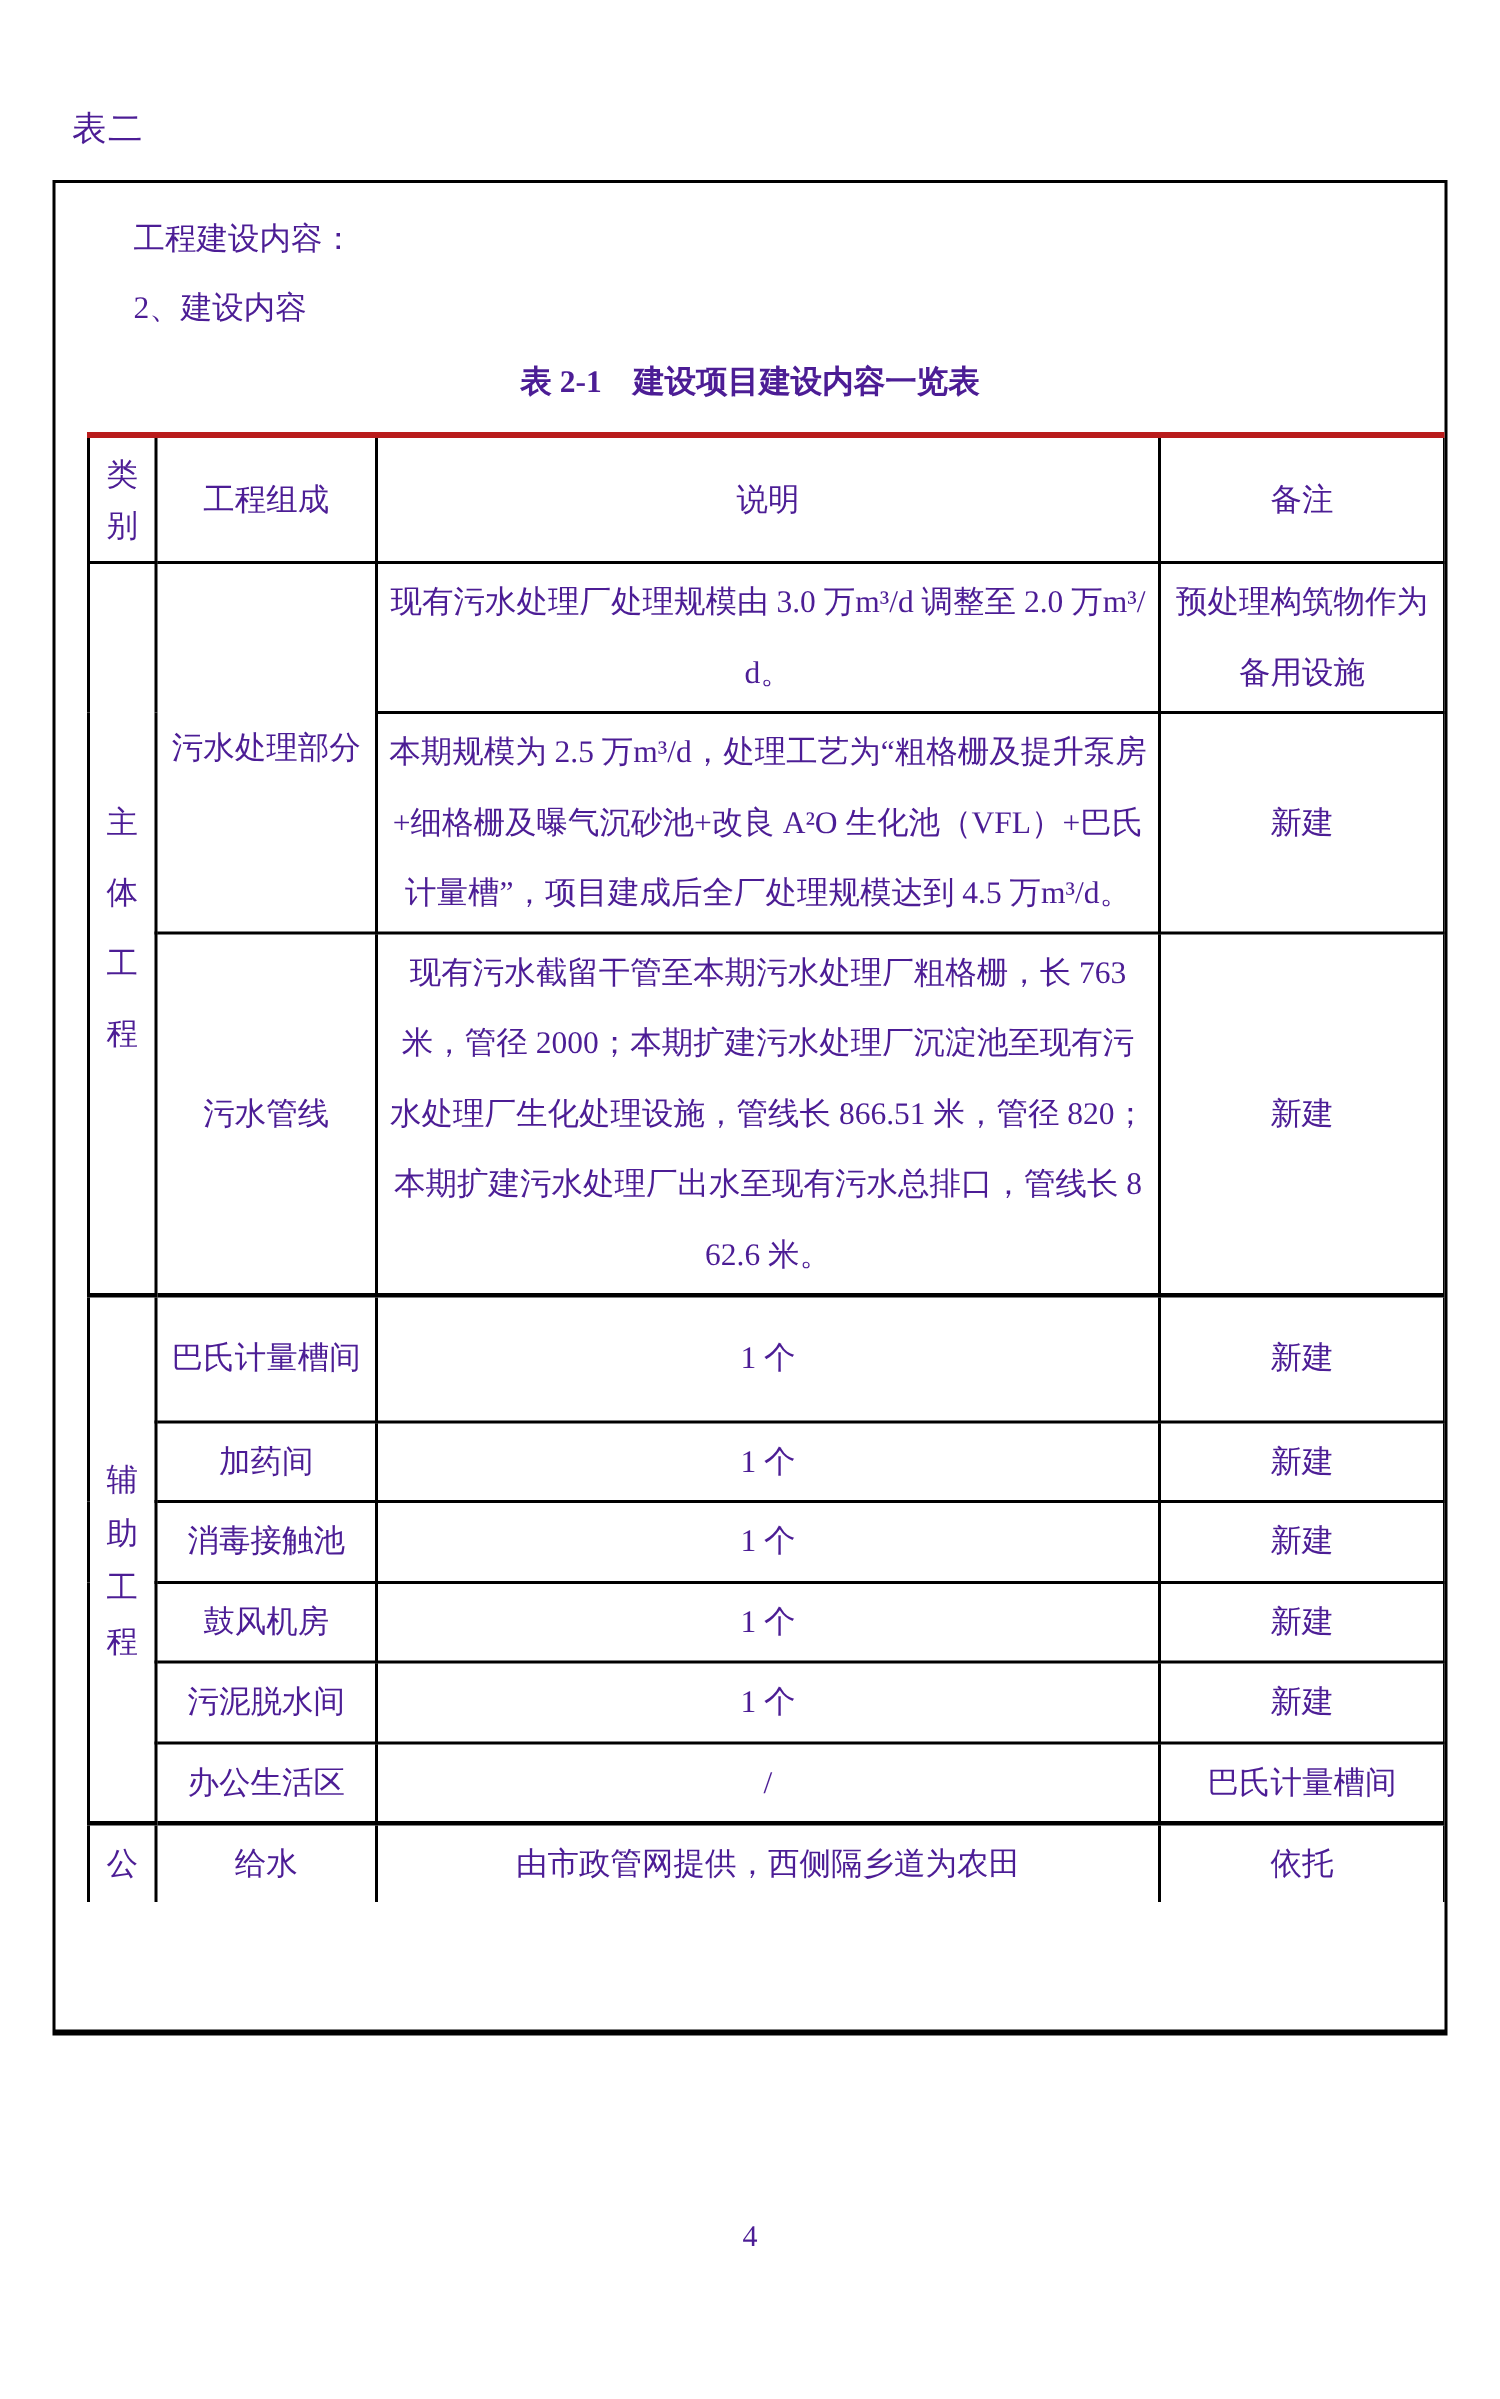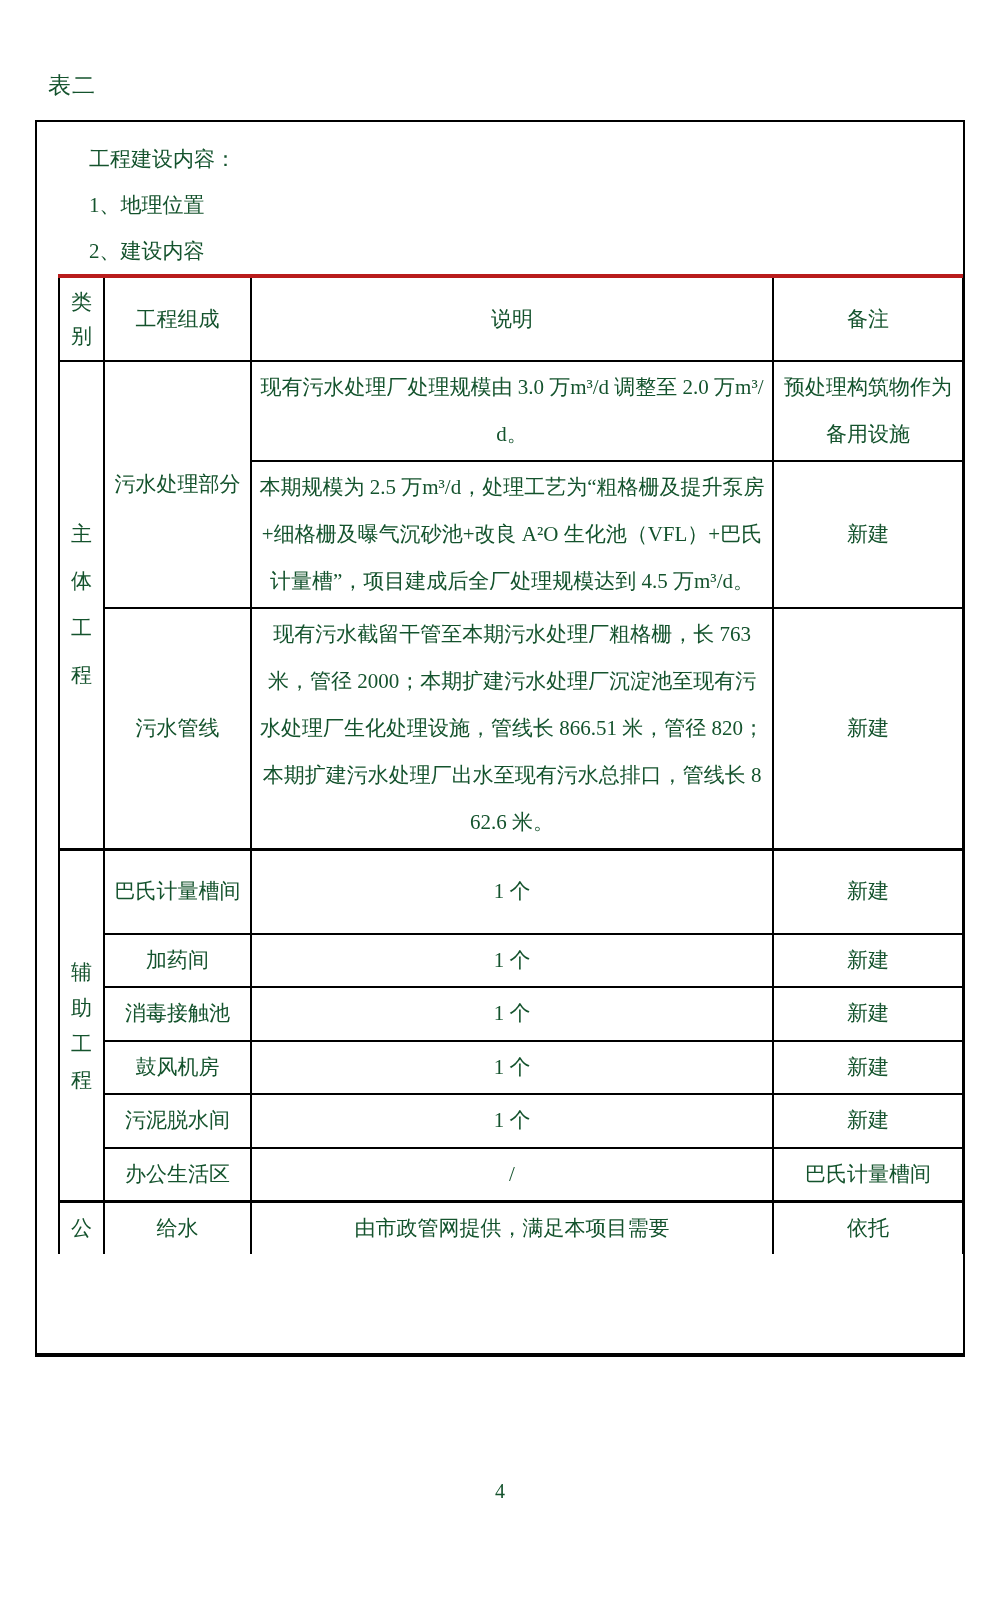--- a/index.html
+++ b/index.html
@@ -1,20 +1,20 @@
 <!DOCTYPE html>
 <html><head>
 <meta charset="utf-8">
 <style>
   html,body{margin:0;padding:0;background:#ffffff;}
   .page{
     position:relative;
     width:1000px;height:1599px;
     background:#ffffff;
-    color:#14532d;
+    color:#4c1d95;
     font-family:"Liberation Serif","DejaVu Serif",serif;
     overflow:hidden;
   }
   .doc-label{
     position:absolute;left:48px;top:70px;
     font-size:23px;letter-spacing:1px;
   }
   .content-box{
     position:absolute;left:35px;top:120px;
     width:930px;height:1237px;
@@ -66,23 +66,23 @@
 </head>
 <body>
 
 <div class="page">
 
   <div class="doc-label">表二</div>
 
   <div class="content-box">
 
     <p class="box-heading">工程建设内容：</p>
-    <p class="sub-heading">1、地理位置</p>
     <p class="sub-heading">2、建设内容</p>
 
+    <p class="table-caption">表 2-1　建设项目建设内容一览表</p>
 
     <table class="main-table">
       <colgroup>
         <col style="width:45px">
         <col style="width:147px">
         <col style="width:522px">
         <col style="width:190px">
       </colgroup>
       <tbody>
         <tr class="header-row">
@@ -143,21 +143,21 @@
 
         <tr style="height:54px">
           <td class="comp">办公生活区</td>
           <td class="desc">/</td>
           <td class="remark">巴氏计量槽间</td>
         </tr>
 
         <tr class="group-start" style="height:52px">
           <td class="cat">公</td>
           <td class="comp">给水</td>
-          <td class="desc">由市政管网提供，满足本项目需要</td>
+          <td class="desc">由市政管网提供，西侧隔乡道为农田</td>
           <td class="remark">依托</td>
         </tr>
       </tbody>
     </table>
 
   </div>
 
   <div class="page-number">4</div>
 
 </div>

